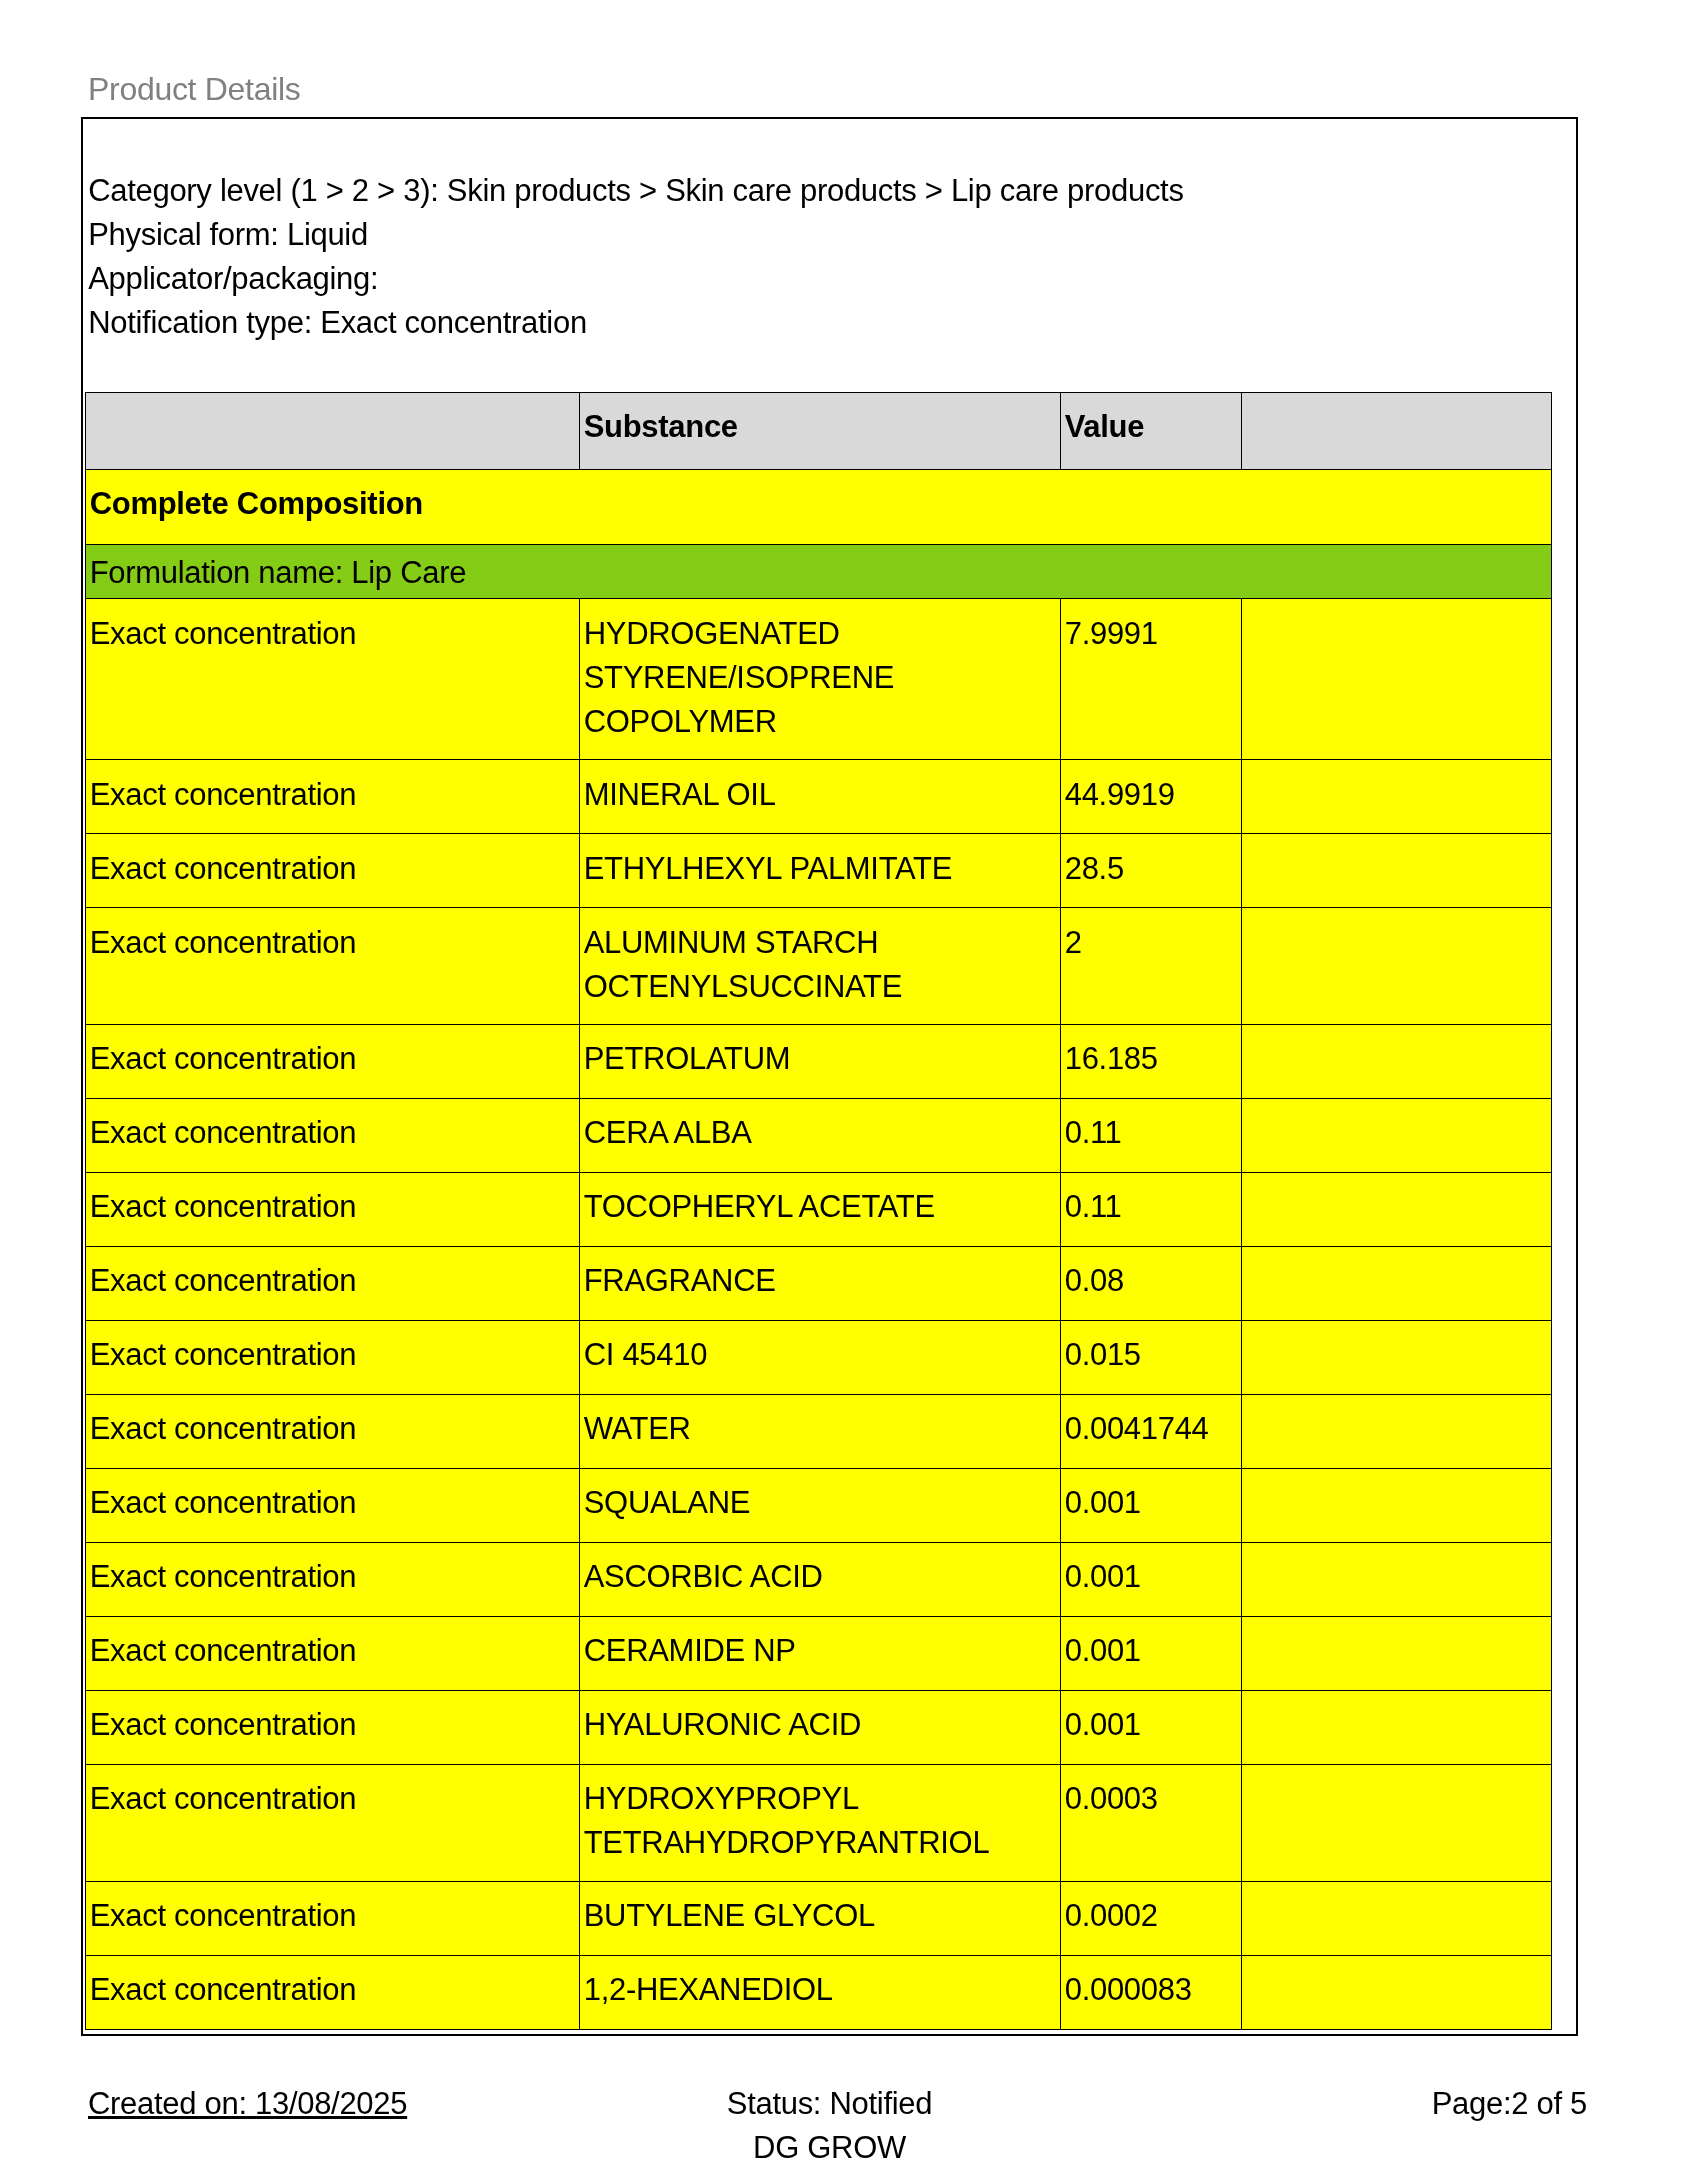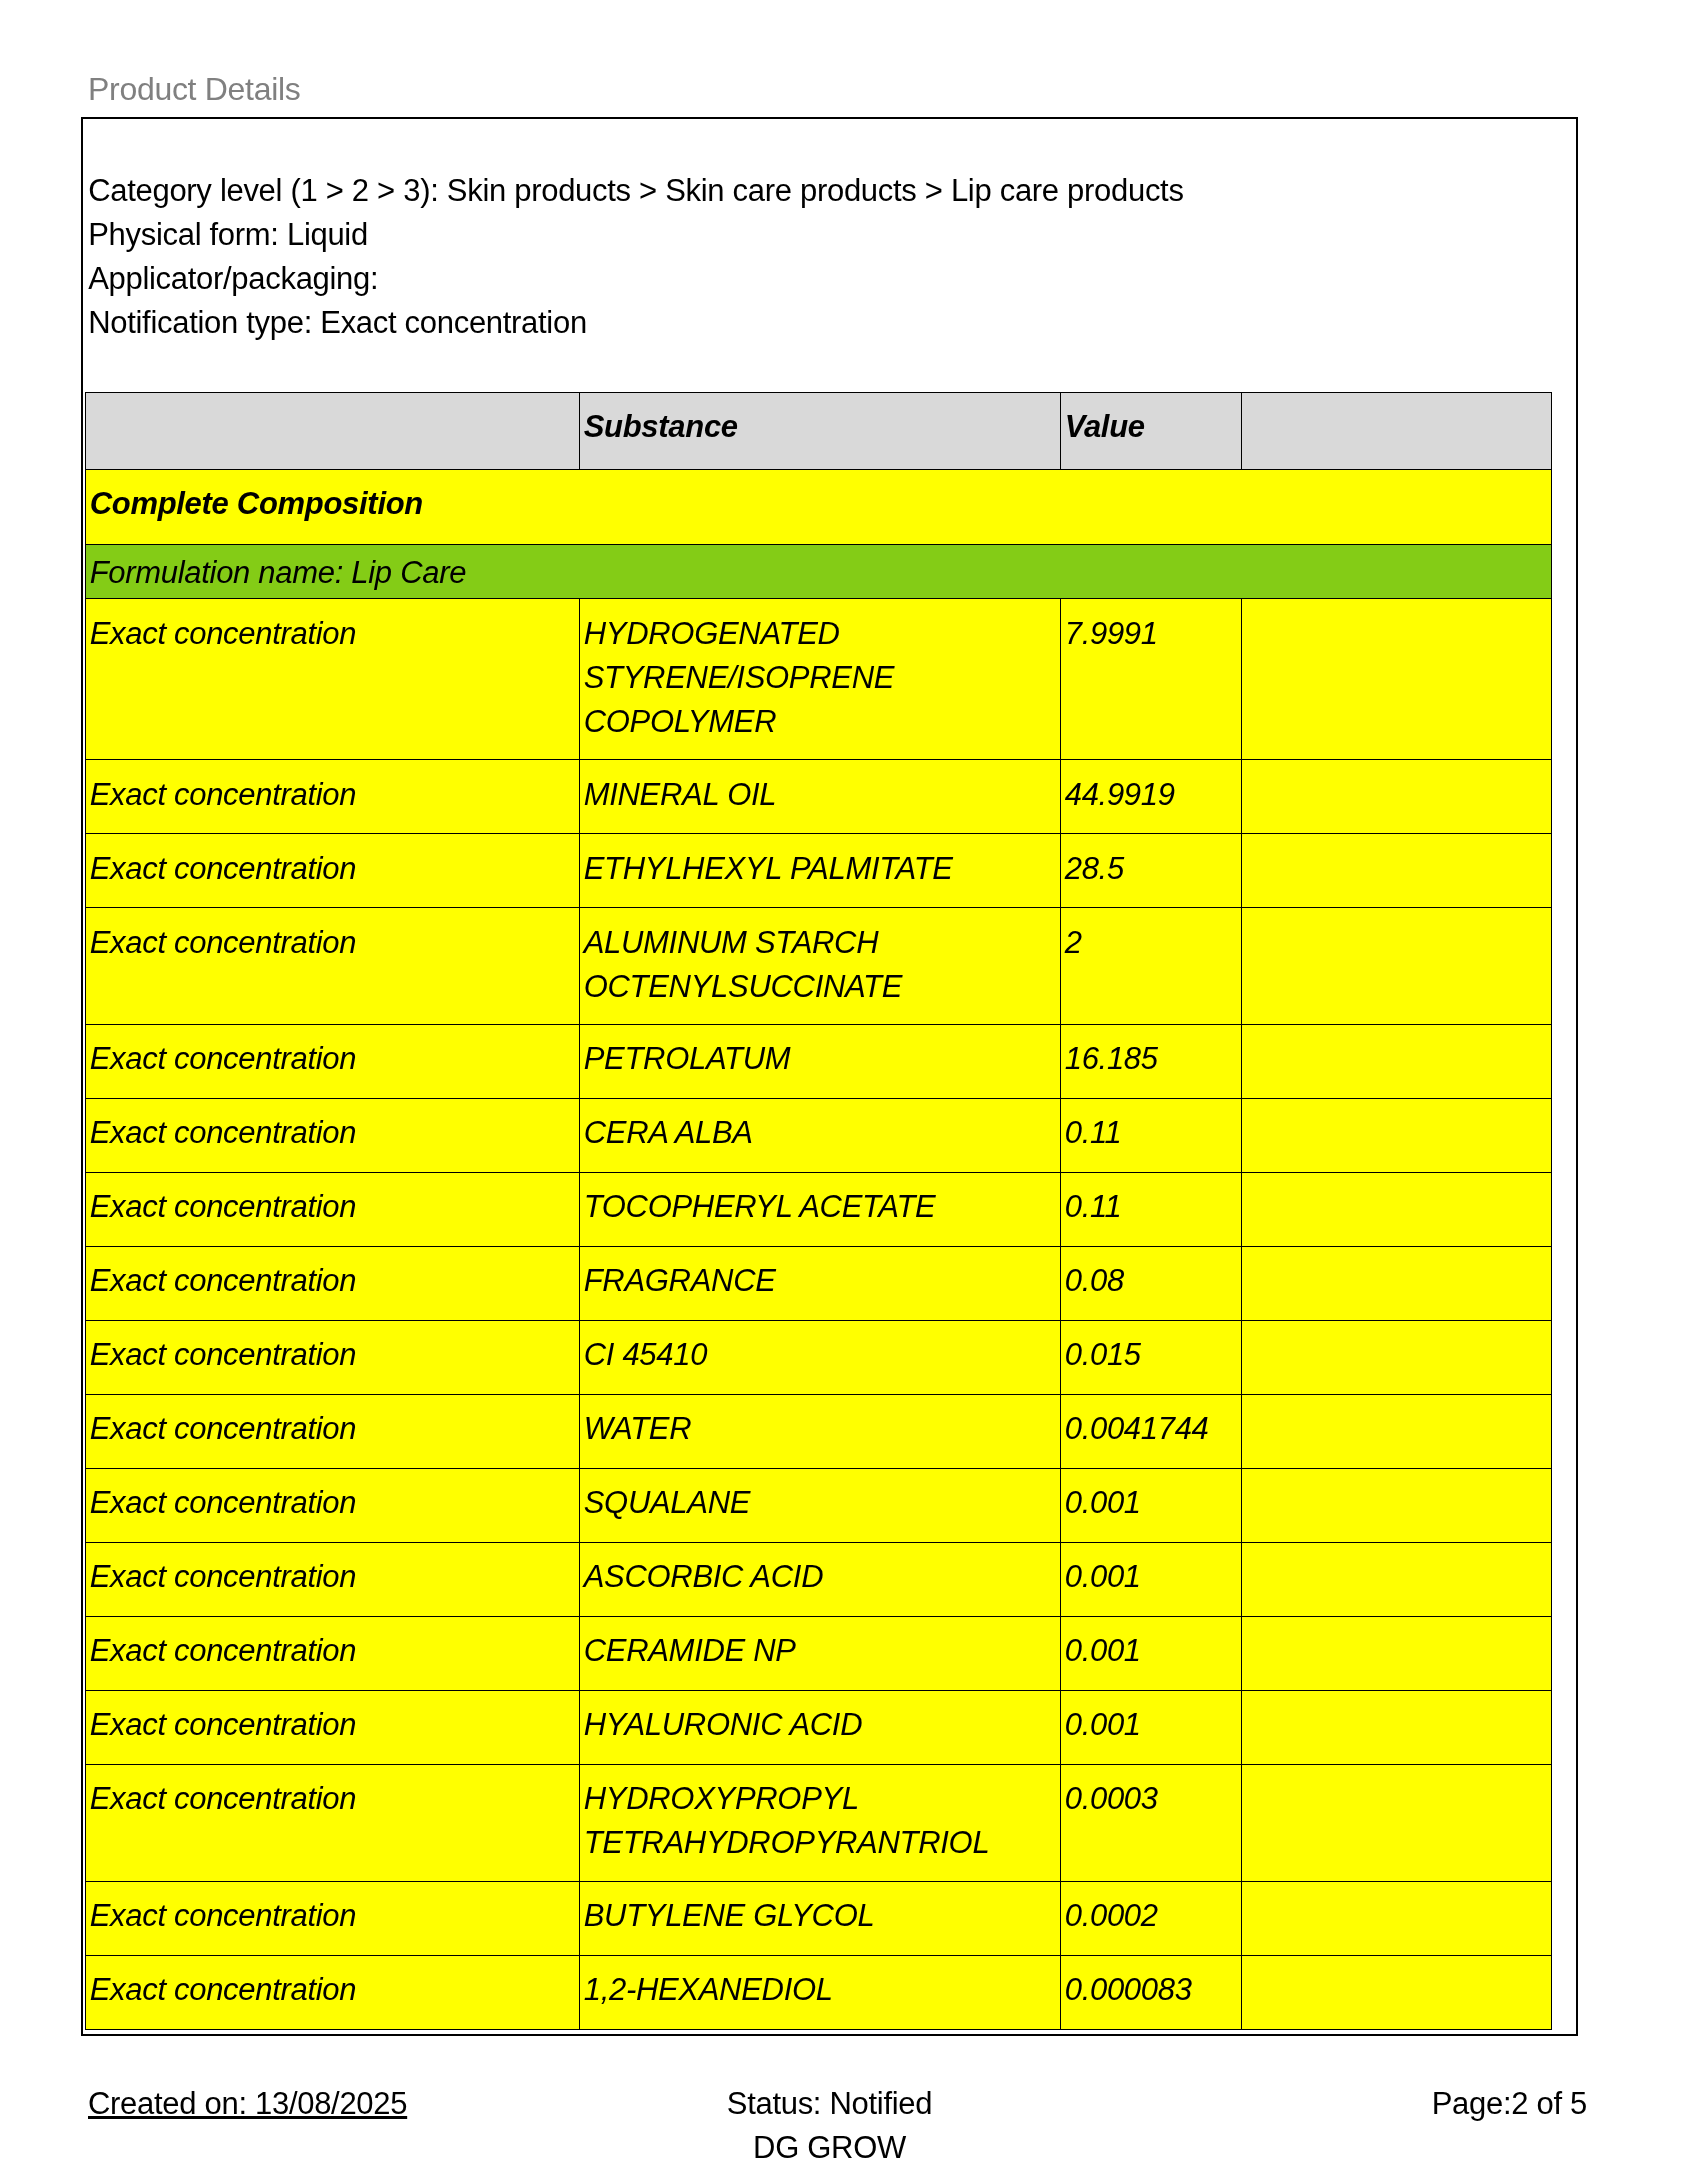--- a/index.html
+++ b/index.html
@@ -22,21 +22,20 @@
     background:#fff;
   }
 
   .info{margin:50px 0 0 5.2px;line-height:44px;}
   .info div{white-space:nowrap;}
 
   table.comp{
     position:absolute;left:1.6px;top:273px;
     border-collapse:collapse;table-layout:fixed;
     width:1465px;
-    font-style:italic;
   }
   col.c1{width:494px;} col.c2{width:481px;} col.c3{width:181px;} col.c4{width:310px;}
 
   table.comp th, table.comp td{
     border:1.6px solid #000;
     vertical-align:top;
     padding:12.4px 4.1px 15.5px 4.1px;
     line-height:44px;
     overflow:hidden;
     word-wrap:normal;

